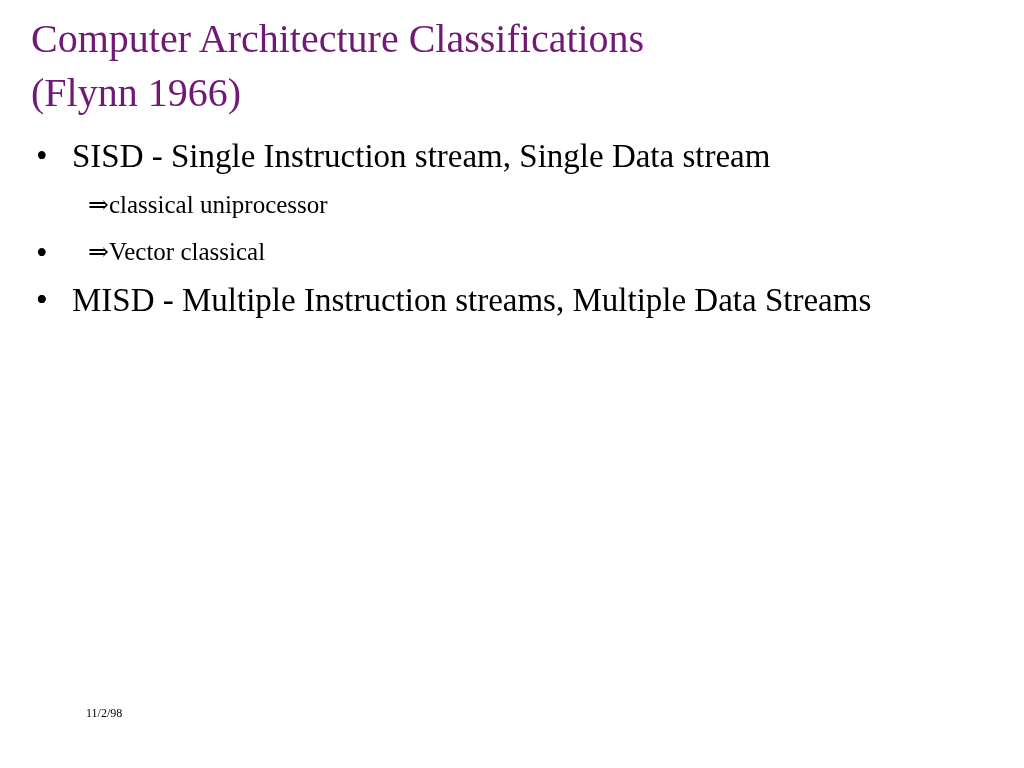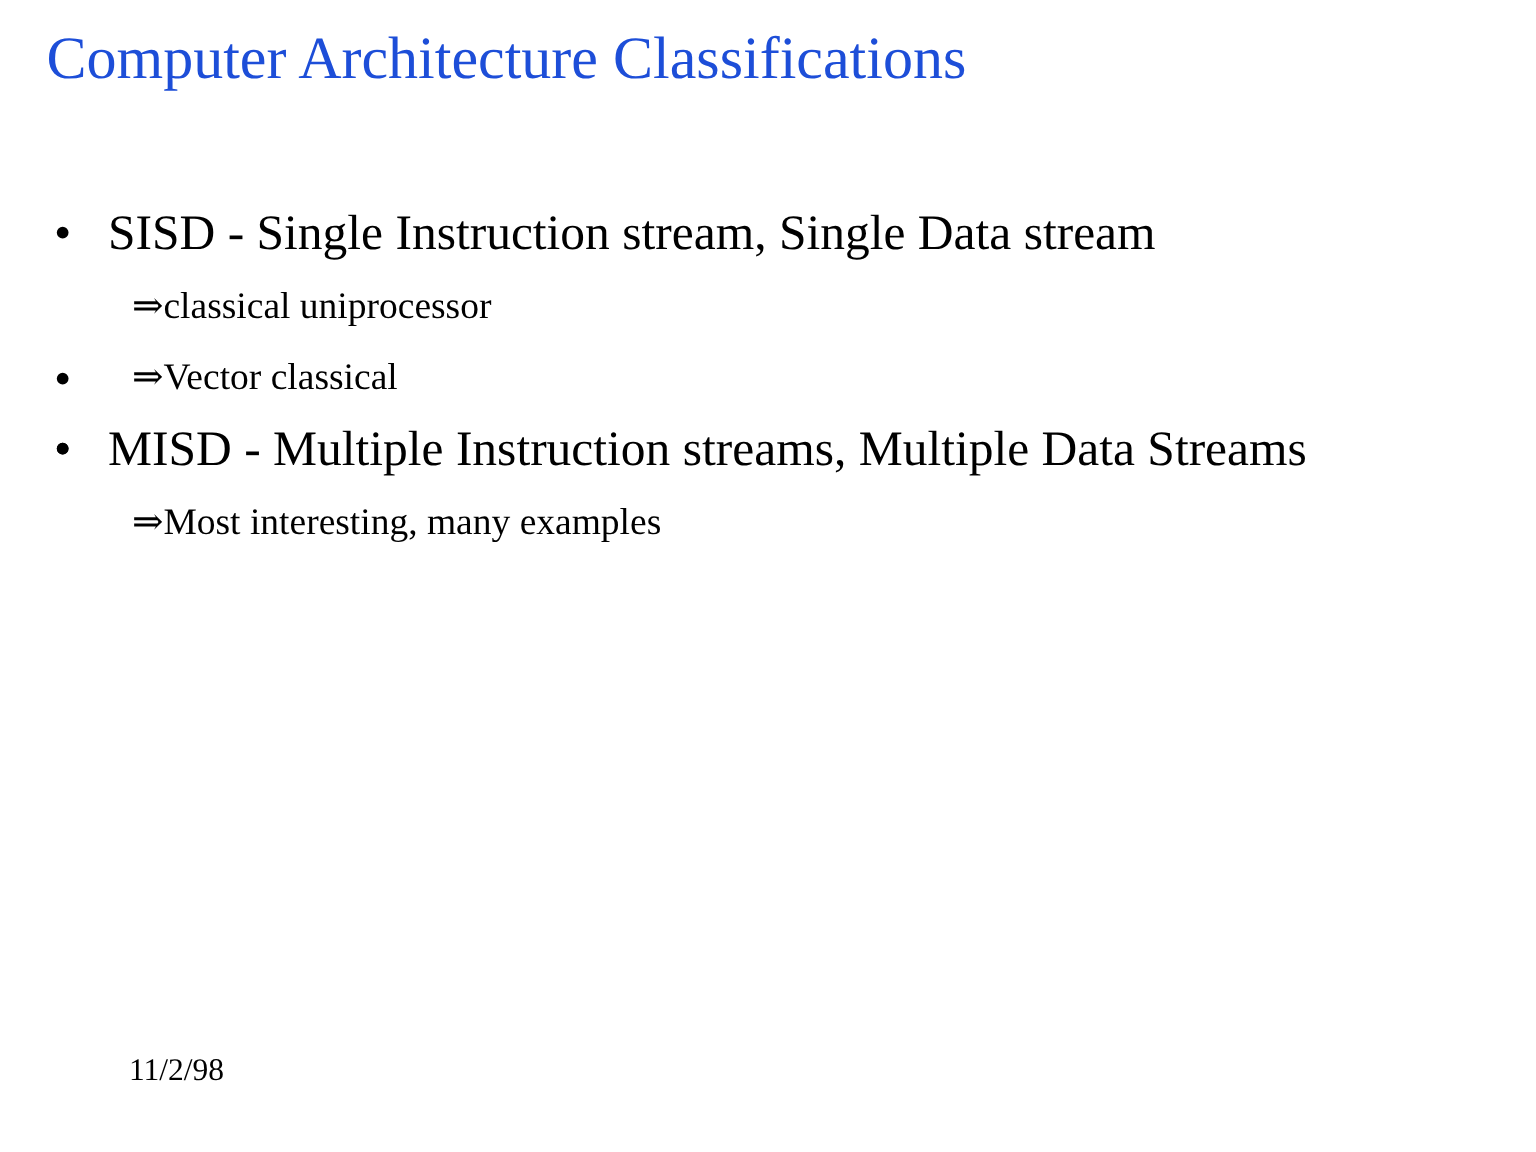--- a/index.html
+++ b/index.html
@@ -25,21 +25,21 @@
   
   .slide-title {
     position: absolute;
     left: 31px;
     top: 12px;
     width: 940px;
     font-size: 40px;
     line-height: 54px;
     font-weight: normal;
     letter-spacing: 0px;
-    color: #1d4ed8;
+    color: #701a75;
     margin: 0;
   }
   .slide-title .title-line {
     display: block;
     white-space: pre;
   }
 
   
   .body-list {
     position: absolute;
@@ -97,32 +97,33 @@
 
   .bullet-text-l2 {
     display: inline;
   }
 
   
   .slide-footer {
     position: absolute;
     left: 86px;
     top: 703px;
-    font-size: 21px;
+    font-size: 12px;
     line-height: 20px;
     color: #000000;
   }
 </style>
 </head>
 <body>
 
 <div class="slide">
 
   <h1 class="slide-title">
     <span class="title-line">Computer Architecture Classifications</span>
+    <span class="title-line">(Flynn 1966)</span>
   </h1>
 
   <div class="body-list">
 
     <div class="bullet-block">
       <div class="bullet-l1">
         <span class="bullet-marker">•</span>
         <span class="bullet-text-l1">SISD - Single Instruction stream, Single Data stream</span>
       </div>
       <div class="bullet-l2">
@@ -143,22 +144,19 @@
       <div class="bullet-l1">
         <span class="bullet-marker">•</span>
       </div>
     </div>
 
     <div class="bullet-block">
       <div class="bullet-l1">
         <span class="bullet-marker">•</span>
         <span class="bullet-text-l1">MISD - Multiple Instruction streams, Multiple Data Streams</span>
       </div>
-      <div class="bullet-l2">
-        <span class="arrow-marker">⇒</span><span class="bullet-text-l2">Most interesting, many examples</span>
-      </div>
     </div>
 
   </div>
 
   <div class="slide-footer">11/2/98</div>
 
 </div>
 
 </body></html>

